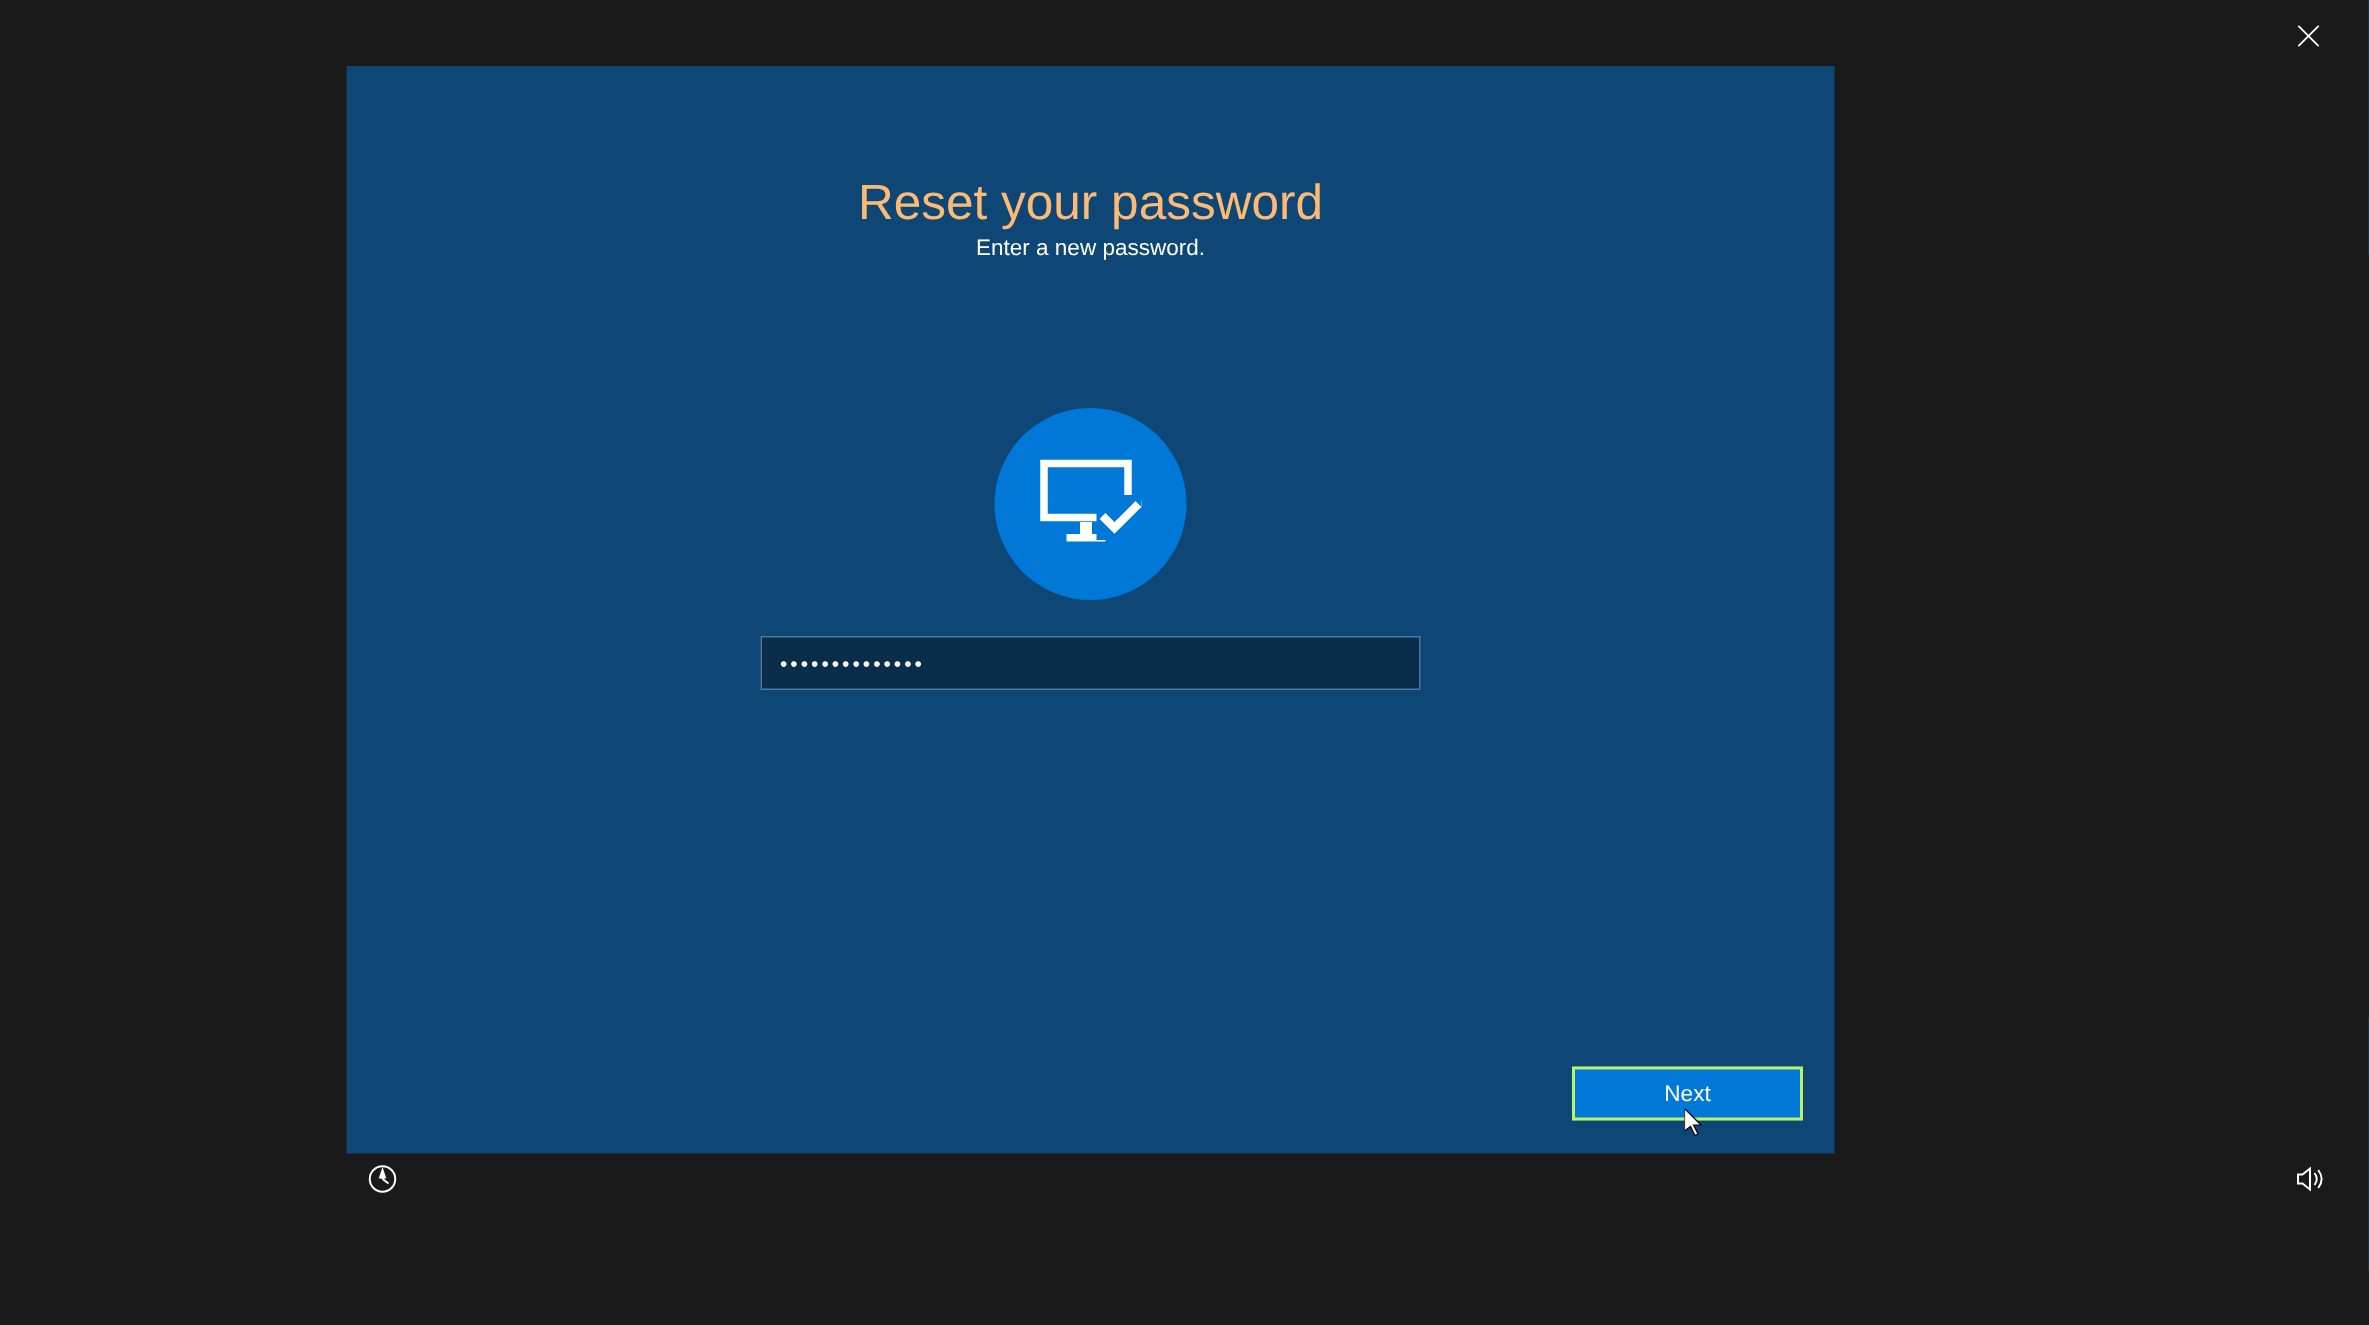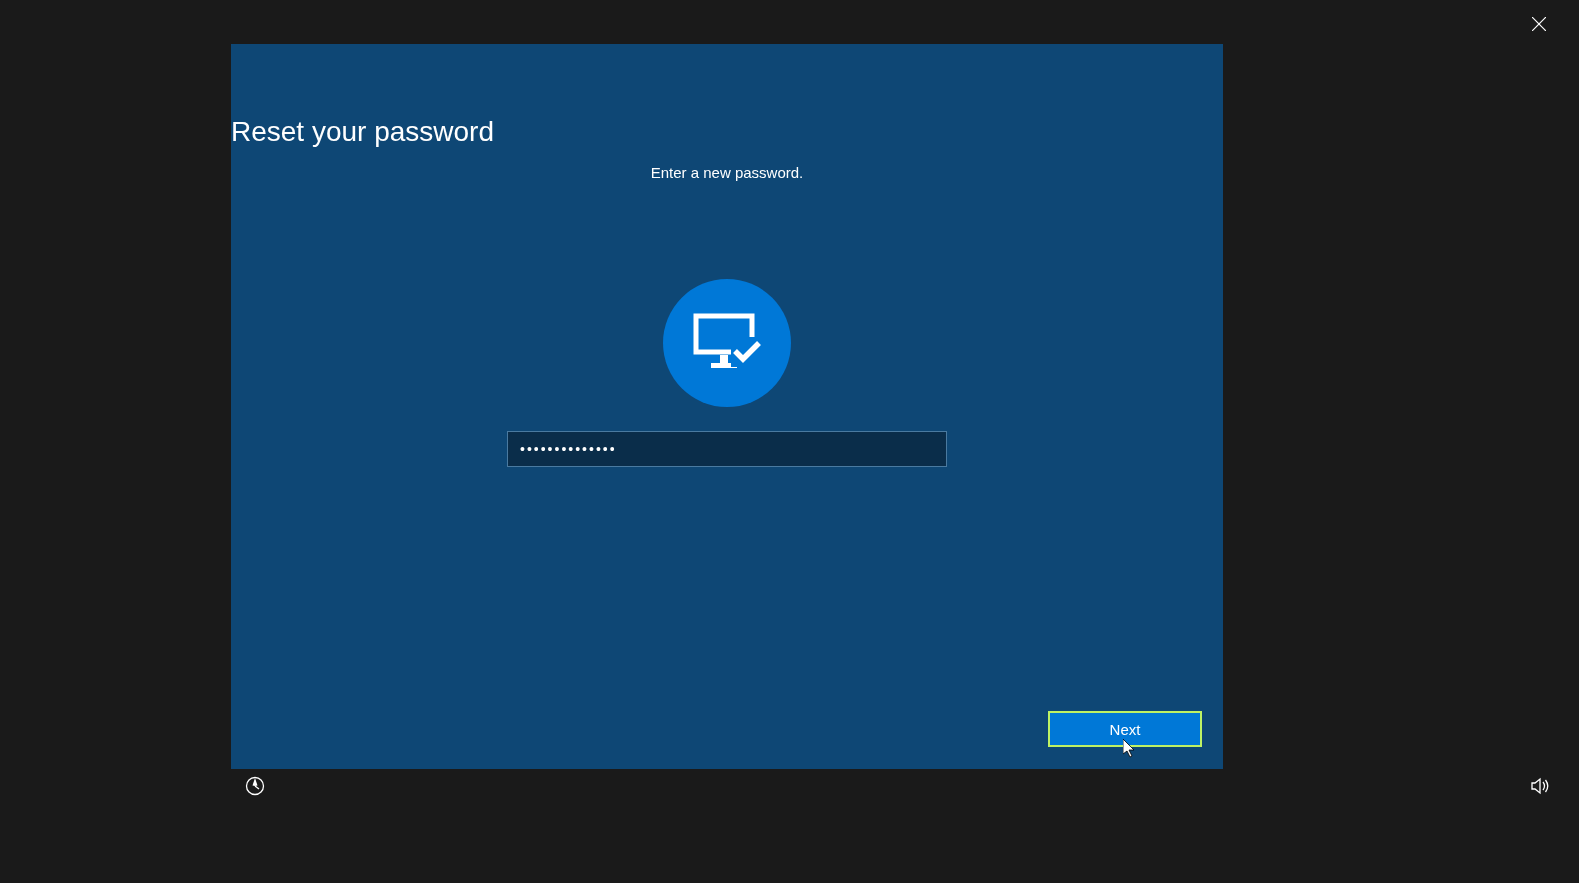--- a/index.html
+++ b/index.html
@@ -32,32 +32,33 @@
     }
     .panel {
       position: absolute;
       left: 231px;
       top: 44px;
       width: 992px;
       height: 725px;
       background: #0e4775;
     }
     .title {
-      color: #ffffff;
-      font-size: 28px;
+      text-align: center;
+      color: #fdba74;
+      font-size: 33px;
       font-weight: 300;
       margin-top: 72px;
       letter-spacing: 0px;
     }
     .subtitle {
       text-align: center;
       color: #ffffff;
       font-size: 15px;
       font-weight: 400;
-      margin-top: 16px;
+      margin-top: 3px;
     }
     .avatar-circle {
       width: 128px;
       height: 128px;
       border-radius: 50%;
       background: #0078d7;
       margin: 98px auto 0;
       display: flex;
       align-items: center;
       justify-content: center;

